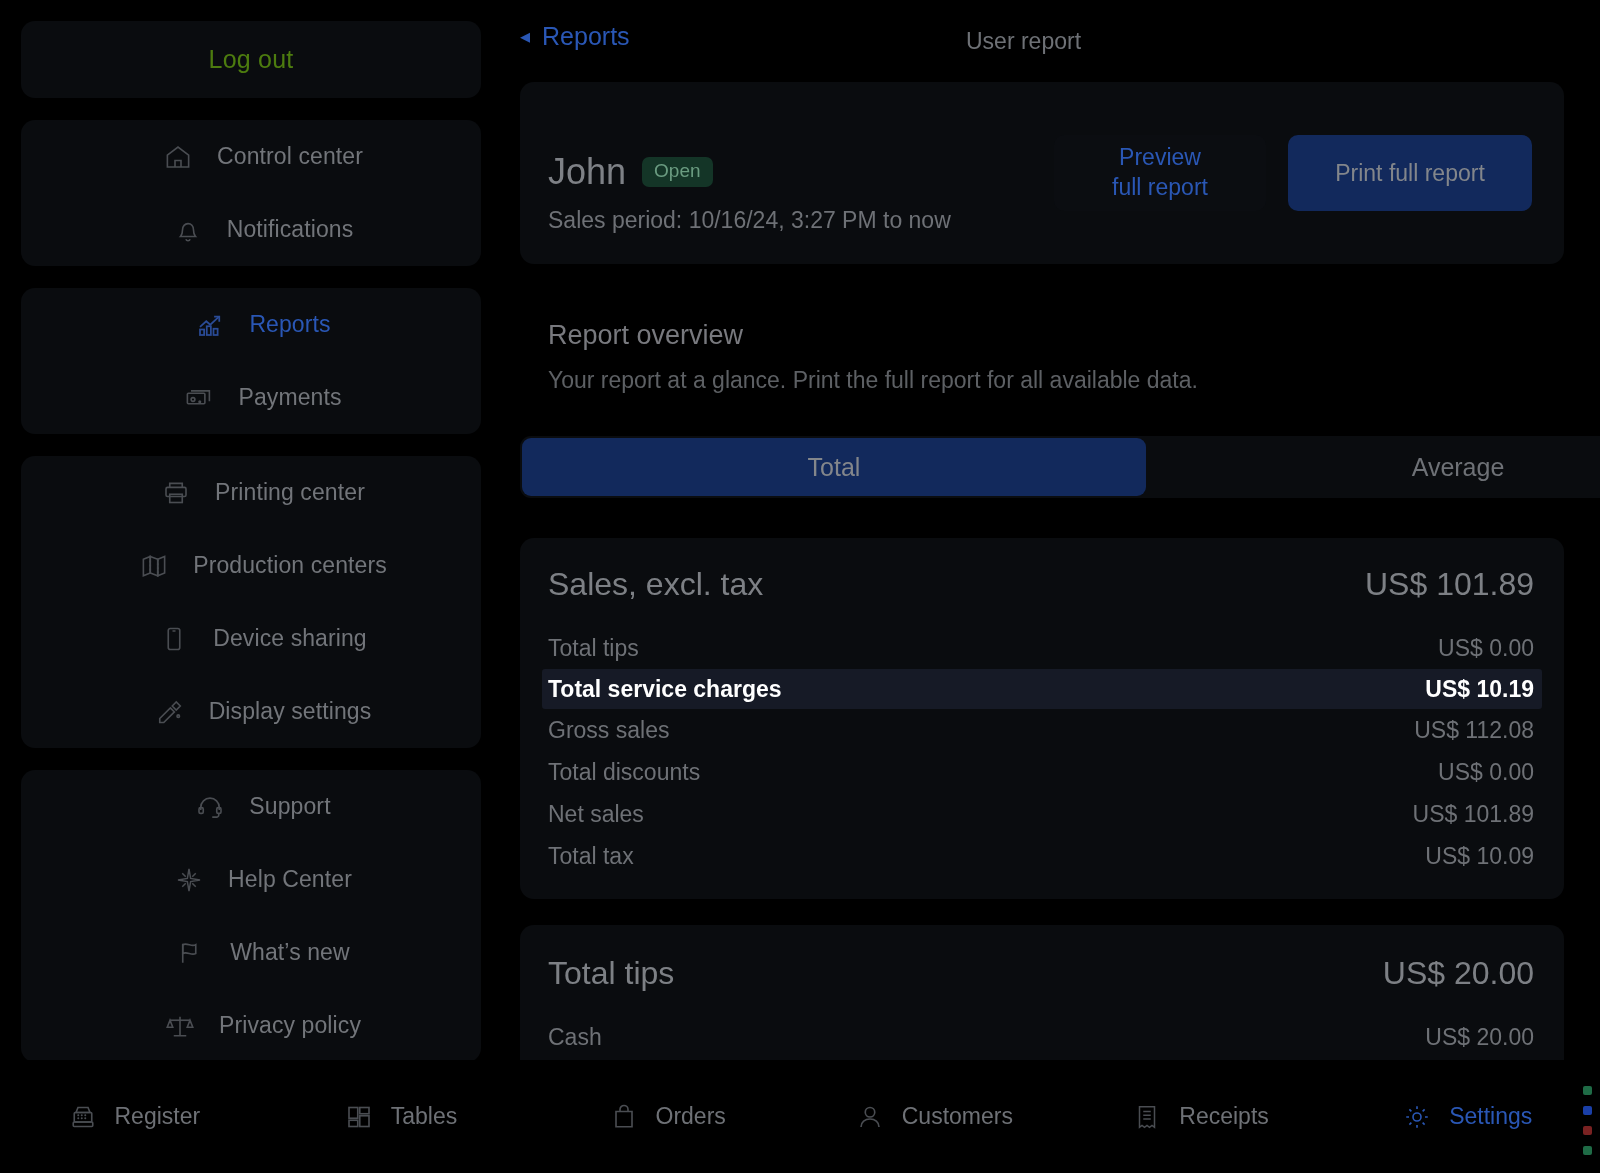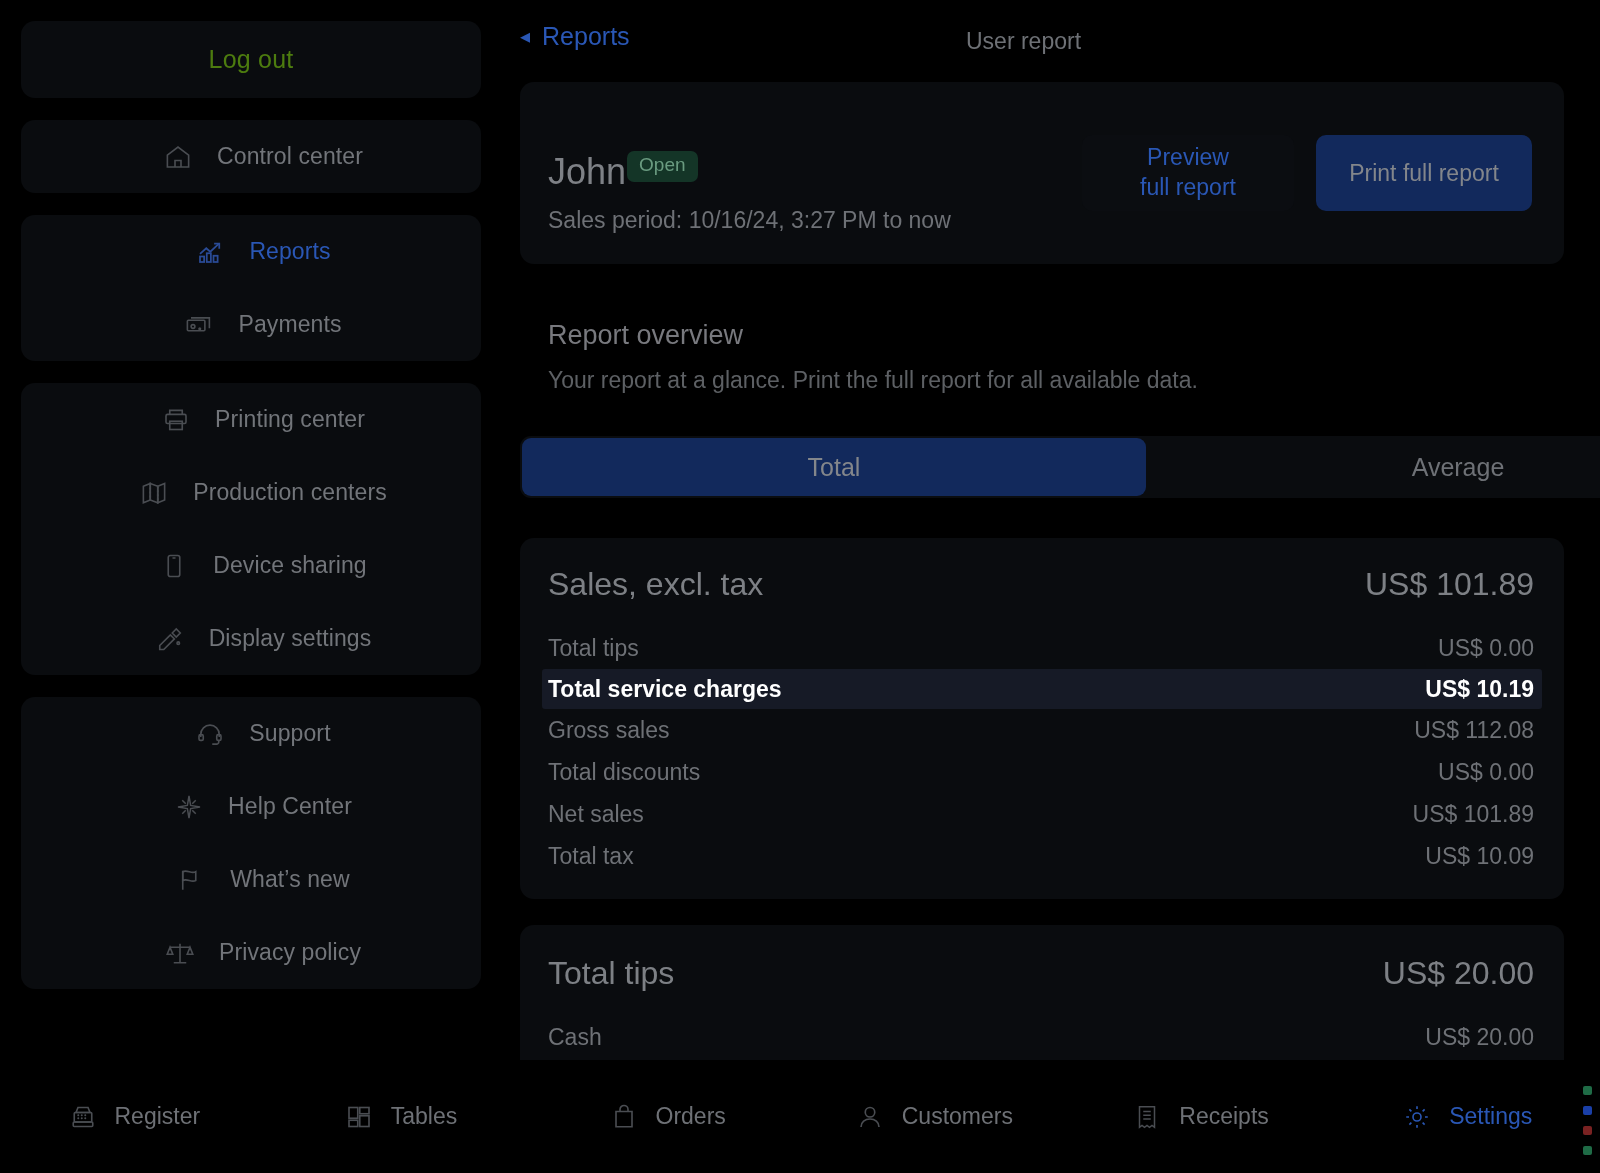--- a/index.html
+++ b/index.html
@@ -151,21 +151,21 @@
 
   
   .user-card {
     padding: 30px 32px 30px 28px;
     display: flex;
     align-items: center;
     justify-content: space-between;
     min-height: 147px;
   }
   .user-left { display: flex; flex-direction: column; gap: 14px; }
-  .user-name-row { display: flex; align-items: flex-start; gap: 1px; margin-top: 39px; }
+  .user-name-row { display: flex; align-items: center; gap: 16px; margin-top: 39px; }
   .user-name {
     font-size: 36px;
     color: #7e8186;
     font-weight: 400;
   }
   .badge-open {
     background: #143527;
     color: #6a9b80;
     font-size: 19px;
     border-radius: 7px;
@@ -183,21 +183,21 @@
     border-radius: 10px;
     background: #0b0d11;
     color: #2a57b5;
     font-size: 23px;
     display: flex; flex-direction: column;
     align-items: center; justify-content: center;
     line-height: 1.3;
     text-align: left;
   }
   .btn-primary {
-    width: 216px;
+    width: 244px;
     height: 76px;
     border-radius: 10px;
     background: #12295c;
     color: #83868b;
     font-size: 23px;
     display: flex;
     align-items: center; justify-content: center;
   }
 
   
@@ -299,20 +299,29 @@
 
       <div class="side-card">
         <div class="nav-item">
           <span class="nav-ico">
             <svg width="30" height="30" viewBox="0 0 24 24" fill="none" stroke="currentColor" stroke-width="1.3">
               <path d="M3.5 10.5 12 4l8.5 6.5V20H3.5z"></path>
               <path d="M9.6 20v-5.2h4.8V20"></path>
             </svg>
           </span>
           <span class="nav-label">Control center</span>
+        </div>
+        <div class="nav-item">
+          <span class="nav-ico">
+            <svg width="30" height="30" viewBox="0 0 24 24" fill="none" stroke="currentColor" stroke-width="1.3">
+              <path d="M6 17.2c1.3-1.4 1.6-2.6 1.6-5.2 0-3 1.9-5.1 4.4-5.1s4.4 2.1 4.4 5.1c0 2.6.3 3.8 1.6 5.2z"></path>
+              <path d="M10.3 19.4a1.8 1.8 0 0 0 3.4 0"></path>
+            </svg>
+          </span>
+          <span class="nav-label">Notifications</span>
         </div>
       </div>
 
       <div class="side-card">
         <div class="nav-item active">
           <span class="nav-ico">
             <svg width="30" height="30" viewBox="0 0 24 24" fill="none" stroke="currentColor" stroke-width="1.4">
               <path d="M4 13.5 9 9l3.2 2.8L19 5.5"></path>
               <path d="M15.3 5.3H19.4v4.1"></path>
               <rect x="4" y="15.6" width="3.3" height="4.4"></rect>

